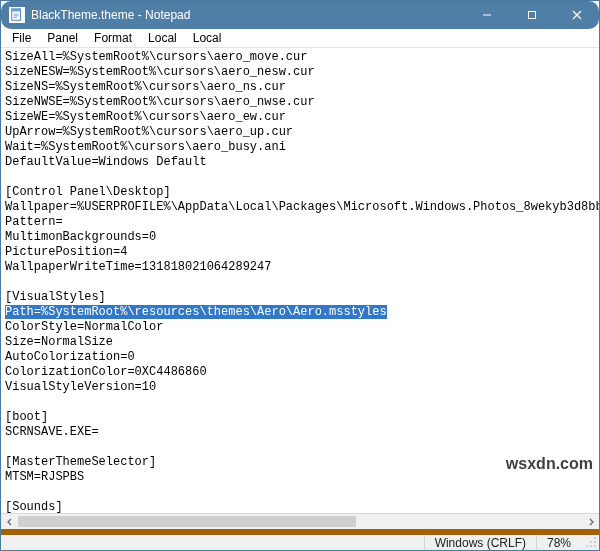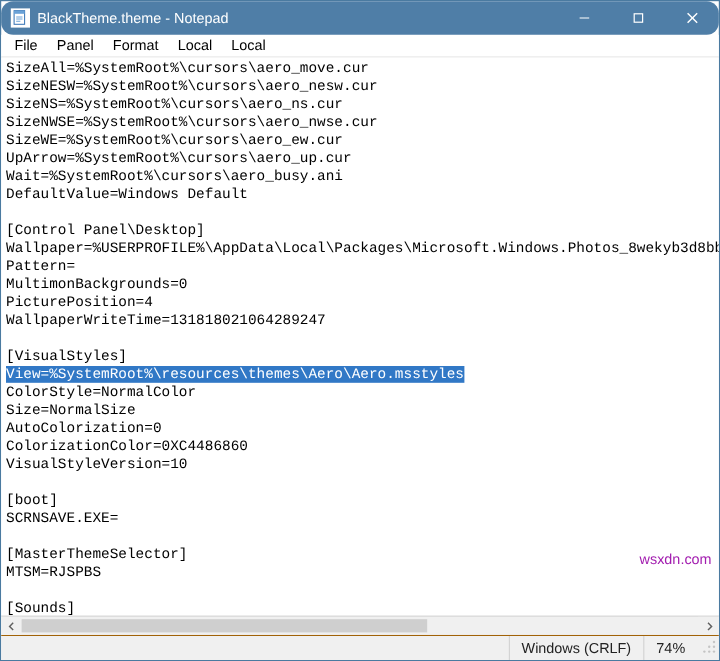--- a/index.html
+++ b/index.html
@@ -54,29 +54,30 @@
   .hscroll .arrow {
     width: 17px; height: 100%; display:flex; align-items:center; justify-content:center;
     color:#606060; font-size:10px; background:#f0f0f0;
   }
   .hscroll .track { flex:1; height: 100%; position:relative; }
   .hscroll .thumb {
     position:absolute; left:0; top:2px; bottom:2px; width:60%;
     background:#cfcfcf; border-radius:0;
   }
   .statusbar {
-    height: 22px; background: #f0f0f0; border-top:1px solid #a16207;
+    height: 22px; background: #f0f0f0; border-top:6px solid #a16207;
     display:flex; align-items:center; font-size:12px; color:#222;
   }
   .statusbar .cell { padding: 0 10px; border-left:1px solid #d4d4d4; height:100%; display:flex; align-items:center; }
   .statusbar .spacer { flex:1; }
   .watermark {
     position: absolute; right: 6px; bottom: 40px;
-    color: #a21caf; font-size: 12px; font-family: Arial, sans-serif;
+    color: #404040; font-size: 16px; font-family: Arial, sans-serif;
     pointer-events: none;
+    font-weight: bold;
   }
   .grip { width:18px; display:flex; align-items:flex-end; justify-content:flex-end; padding:0 2px 2px 0;}
   .grip svg { opacity:.5; }
 </style>
 </head>
 <body>
 
 <div class="window">
 
   <div class="titlebar">
@@ -129,21 +130,21 @@
 DefaultValue=Windows Default
 
 [Control Panel\Desktop]
 Wallpaper=%USERPROFILE%\AppData\Local\Packages\Microsoft.Windows.Photos_8wekyb3d8bbwe\LocalStat
 Pattern=
 MultimonBackgrounds=0
 PicturePosition=4
 WallpaperWriteTime=131818021064289247
 
 [VisualStyles]</span>
-<span class="sel">View=%SystemRoot%\resources\themes\Aero\Aero.msstyles</span>
+<span class="sel">Path=%SystemRoot%\resources\themes\Aero\Aero.msstyles</span>
 <span>ColorStyle=NormalColor
 Size=NormalSize
 AutoColorization=0
 ColorizationColor=0XC4486860
 VisualStyleVersion=10
 
 [boot]
 SCRNSAVE.EXE=
 
 [MasterThemeSelector]
@@ -168,21 +169,21 @@
     <div class="arrow">
       <svg width="8" height="8" viewBox="0 0 8 8">
           <polyline points="3,1 6,4 3,7" fill="none" stroke="#606060" stroke-width="1.2"></polyline>
         </svg>
     </div>
   </div>
 
   <div class="statusbar">
     <div class="spacer"></div>
     <div class="cell">Windows (CRLF)</div>
-    <div class="cell">74%</div>
+    <div class="cell">78%</div>
     <div class="grip">
       <svg width="12" height="12" viewBox="0 0 12 12">
         <circle cx="10" cy="10" r="1" fill="#9a9a9a"></circle>
         <circle cx="10" cy="6" r="1" fill="#9a9a9a"></circle>
         <circle cx="6" cy="10" r="1" fill="#9a9a9a"></circle>
         <circle cx="10" cy="2" r="1" fill="#9a9a9a"></circle>
         <circle cx="6" cy="6" r="1" fill="#9a9a9a"></circle>
         <circle cx="2" cy="10" r="1" fill="#9a9a9a"></circle>
       </svg>
     </div>

